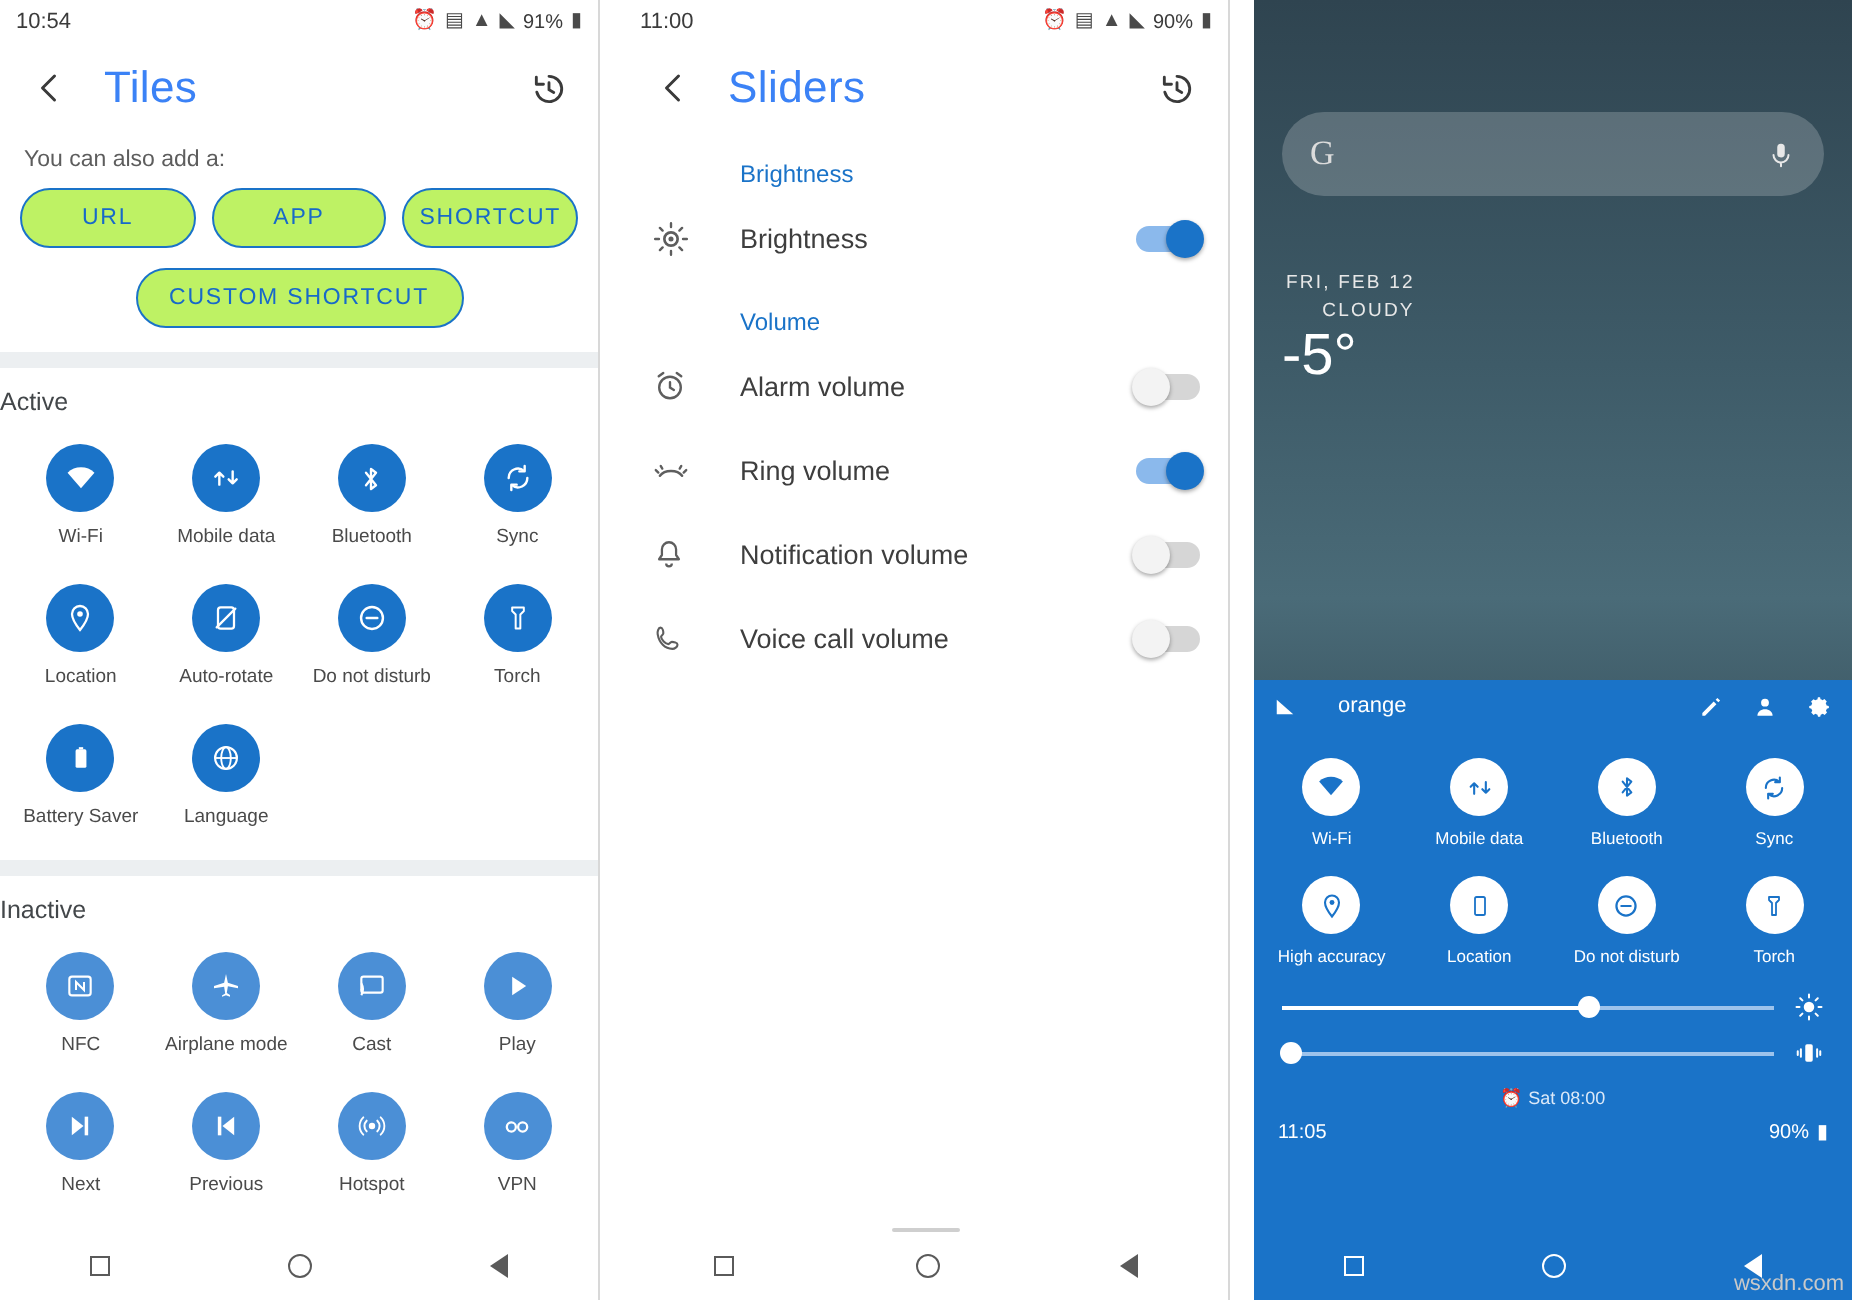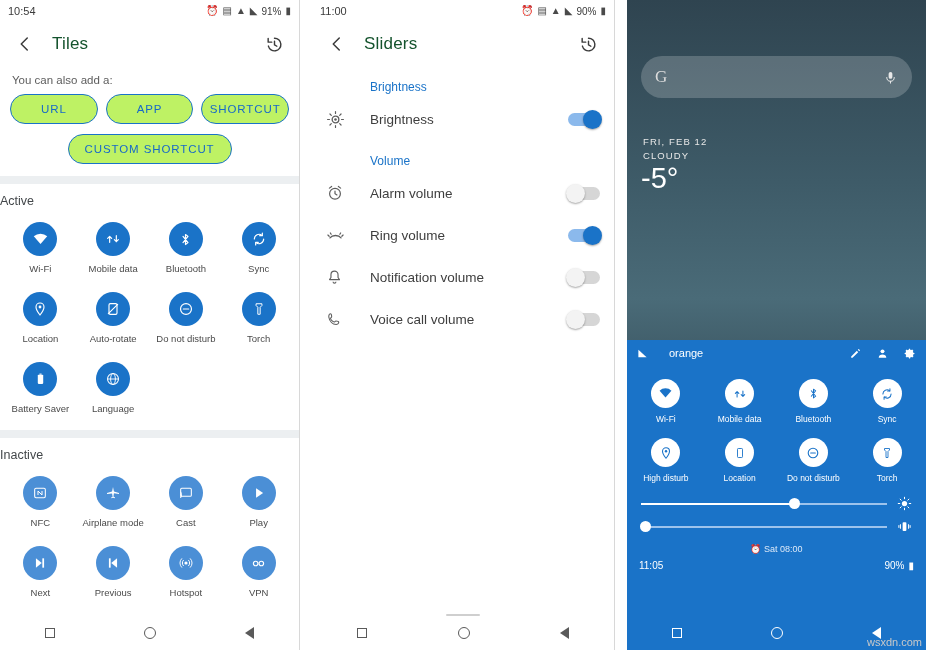--- a/index.html
+++ b/index.html
@@ -19,21 +19,21 @@
   .statusbar .clock { flex:0 0 auto; }
   .statusbar .sb-icons { margin-left:auto; display:flex; align-items:center; gap:4px; }
   .sb-ic { font-size:10px; line-height:1; color:#4a4a4a; }
   .batt { font-size:10px; }
   .sb-white, .sb-white .sb-ic { color:#fff; }
 
   
   .appbar { height:44px; display:flex; align-items:center; padding:0 12px; }
   .appbar .back { width:26px; height:26px; display:flex; align-items:center;
                   justify-content:center; color:#3a3a3a; }
-  .appbar .title { font-size:17px; color:#14532d; margin-left:14px; letter-spacing:.2px;}
+  .appbar .title { font-size:22px; color:#3b82f6; margin-left:14px; letter-spacing:.2px;}
   .appbar .hist { margin-left:auto; width:26px; height:26px; display:flex;
                   align-items:center; justify-content:center; color:#3a3a3a; }
 
   
   .addbox { padding:6px 10px 12px; }
   .addbox .hint { font-size:11.5px; color:#5d5d5d; margin:2px 0 8px 2px; }
   .btnrow { display:flex; gap:8px; }
   .obtn { flex:1; border:1px solid #1a73c8; border-radius:22px; height:30px;
           display:flex; align-items:center; justify-content:center;
           color:#1769c9; font-size:11.5px; letter-spacing:.9px; background:#bef264; }
@@ -69,21 +69,21 @@
   .wall { position:absolute; inset:0;
           background:linear-gradient(#2f4450 0%, #3e5b68 28%, #4a6b78 46%,
                                      #37505c 62%, #253842 80%, #1b2a33 100%); }
   .mtn { position:absolute; left:0; right:0; bottom:0; height:300px; }
   .searchbar { position:absolute; left:14px; right:14px; top:56px; height:42px;
                background:rgba(255,255,255,.20); border-radius:22px;
                display:flex; align-items:center; padding:0 14px; }
   .searchbar .g { font-size:17px; color:#dcdcdc; font-family:"Liberation Serif", serif; }
   .searchbar .mic { margin-left:auto; color:#e6e6e6; }
   .wdate { position:absolute; left:16px; top:136px; color:#e8e8e8;
-           font-size:9.5px; letter-spacing:1.1px; }
+           font-size:9.5px; letter-spacing:1.1px;text-align:right; }
   .wdate .l2 { margin-top:3px; }
   .wtemp { position:absolute; left:14px; top:162px; color:#fff; font-size:29px;
            font-weight:300; }
 
   .qs { position:absolute; left:0; right:0; top:340px; bottom:0; background:#1a73c8; }
   .qshead { height:26px; display:flex; align-items:center; padding:0 10px; color:#fff; }
   .qshead .carrier { font-size:11px; margin-left:21px; }
   .qshead .acts { margin-left:auto; display:flex; gap:14px; }
   .qsgrid { display:grid; grid-template-columns:repeat(4,1fr); padding:6px 2px 2px; }
   .qtile { display:flex; flex-direction:column; align-items:center; padding:7px 0; }
@@ -594,21 +594,21 @@
           </div>
           <div class="qlabel">Sync</div>
         </div>
         <div class="qtile">
           <div class="qcirc">
             <svg width="14" height="14" viewBox="0 0 24 24">
                 <path d="M12 3a6 6 0 0 1 6 6c0 4.5-6 12-6 12S6 13.5 6 9a6 6 0 0 1 6-6z" fill="none" stroke="#1a73c8" stroke-width="1.8"></path>
                 <circle cx="12" cy="9" r="2.1" fill="#1a73c8"></circle>
               </svg>
           </div>
-          <div class="qlabel">High disturb</div>
+          <div class="qlabel">High accuracy</div>
         </div>
         <div class="qtile">
           <div class="qcirc">
             <svg width="12" height="14" viewBox="0 0 24 24">
                 <rect x="7" y="3" width="10" height="18" rx="1.6" fill="none" stroke="#1a73c8" stroke-width="1.8"></rect>
               </svg>
           </div>
           <div class="qlabel">Location</div>
         </div>
         <div class="qtile">

